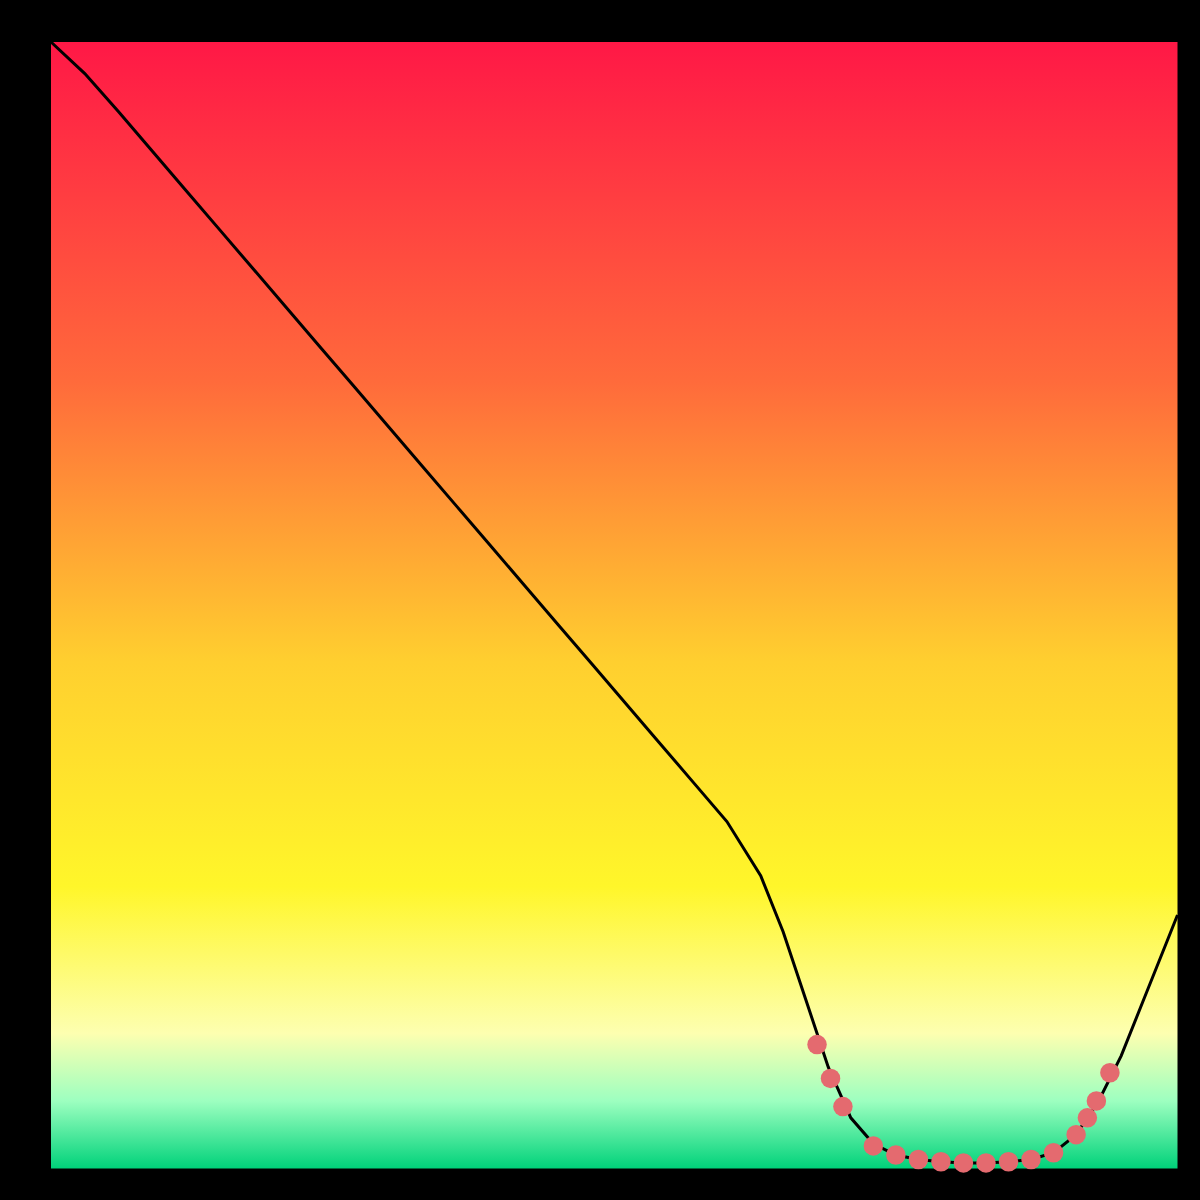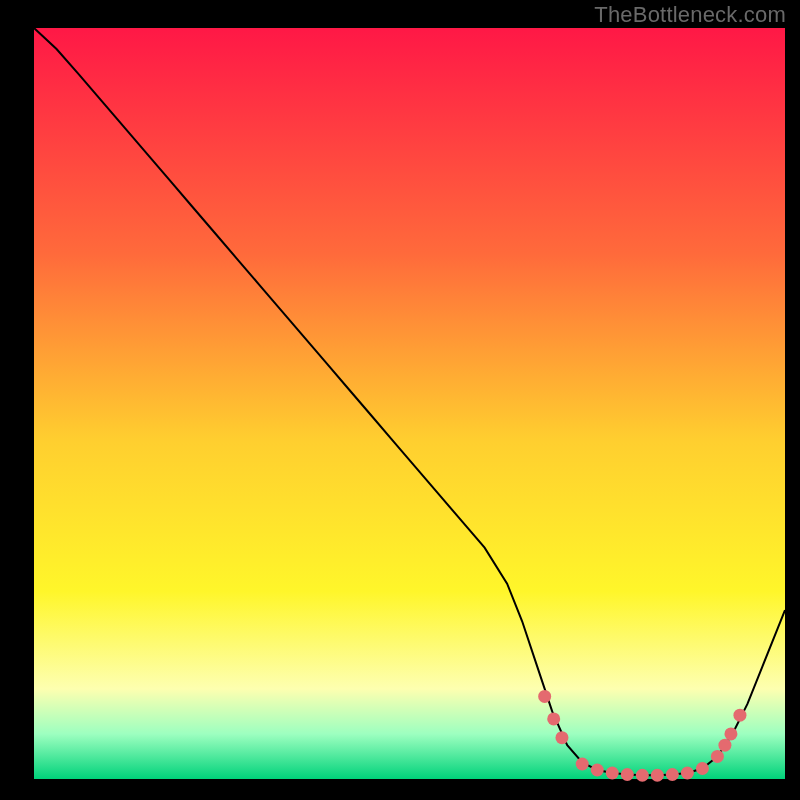--- a/index.html
+++ b/index.html
@@ -68,14 +68,13 @@
         <circle cx="672.35" cy="774.49" r="6.5" fill="#e46a6f"></circle>
         <circle cx="687.37" cy="772.99" r="6.5" fill="#e46a6f"></circle>
         <circle cx="702.39" cy="768.49" r="6.5" fill="#e46a6f"></circle>
         <circle cx="717.41" cy="756.47" r="6.5" fill="#e46a6f"></circle>
         <circle cx="724.92" cy="745.21" r="6.5" fill="#e46a6f"></circle>
         <circle cx="730.93" cy="733.94" r="6.5" fill="#e46a6f"></circle>
         <circle cx="739.94" cy="715.16" r="6.5" fill="#e46a6f"></circle>
       </g>
   </svg>
 
-  <div class="watermark">TheBottleneck.com</div>
 </div>
 
 </body></html>

